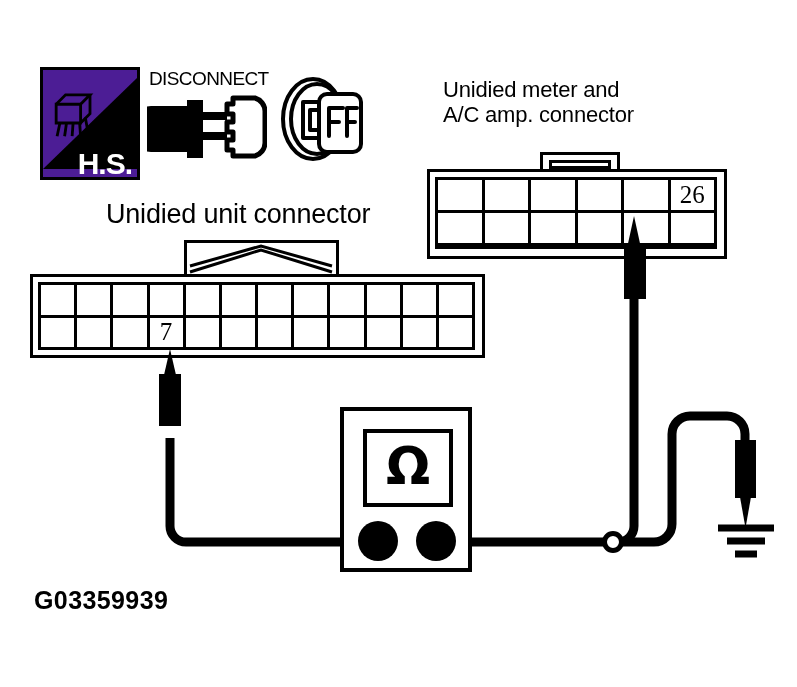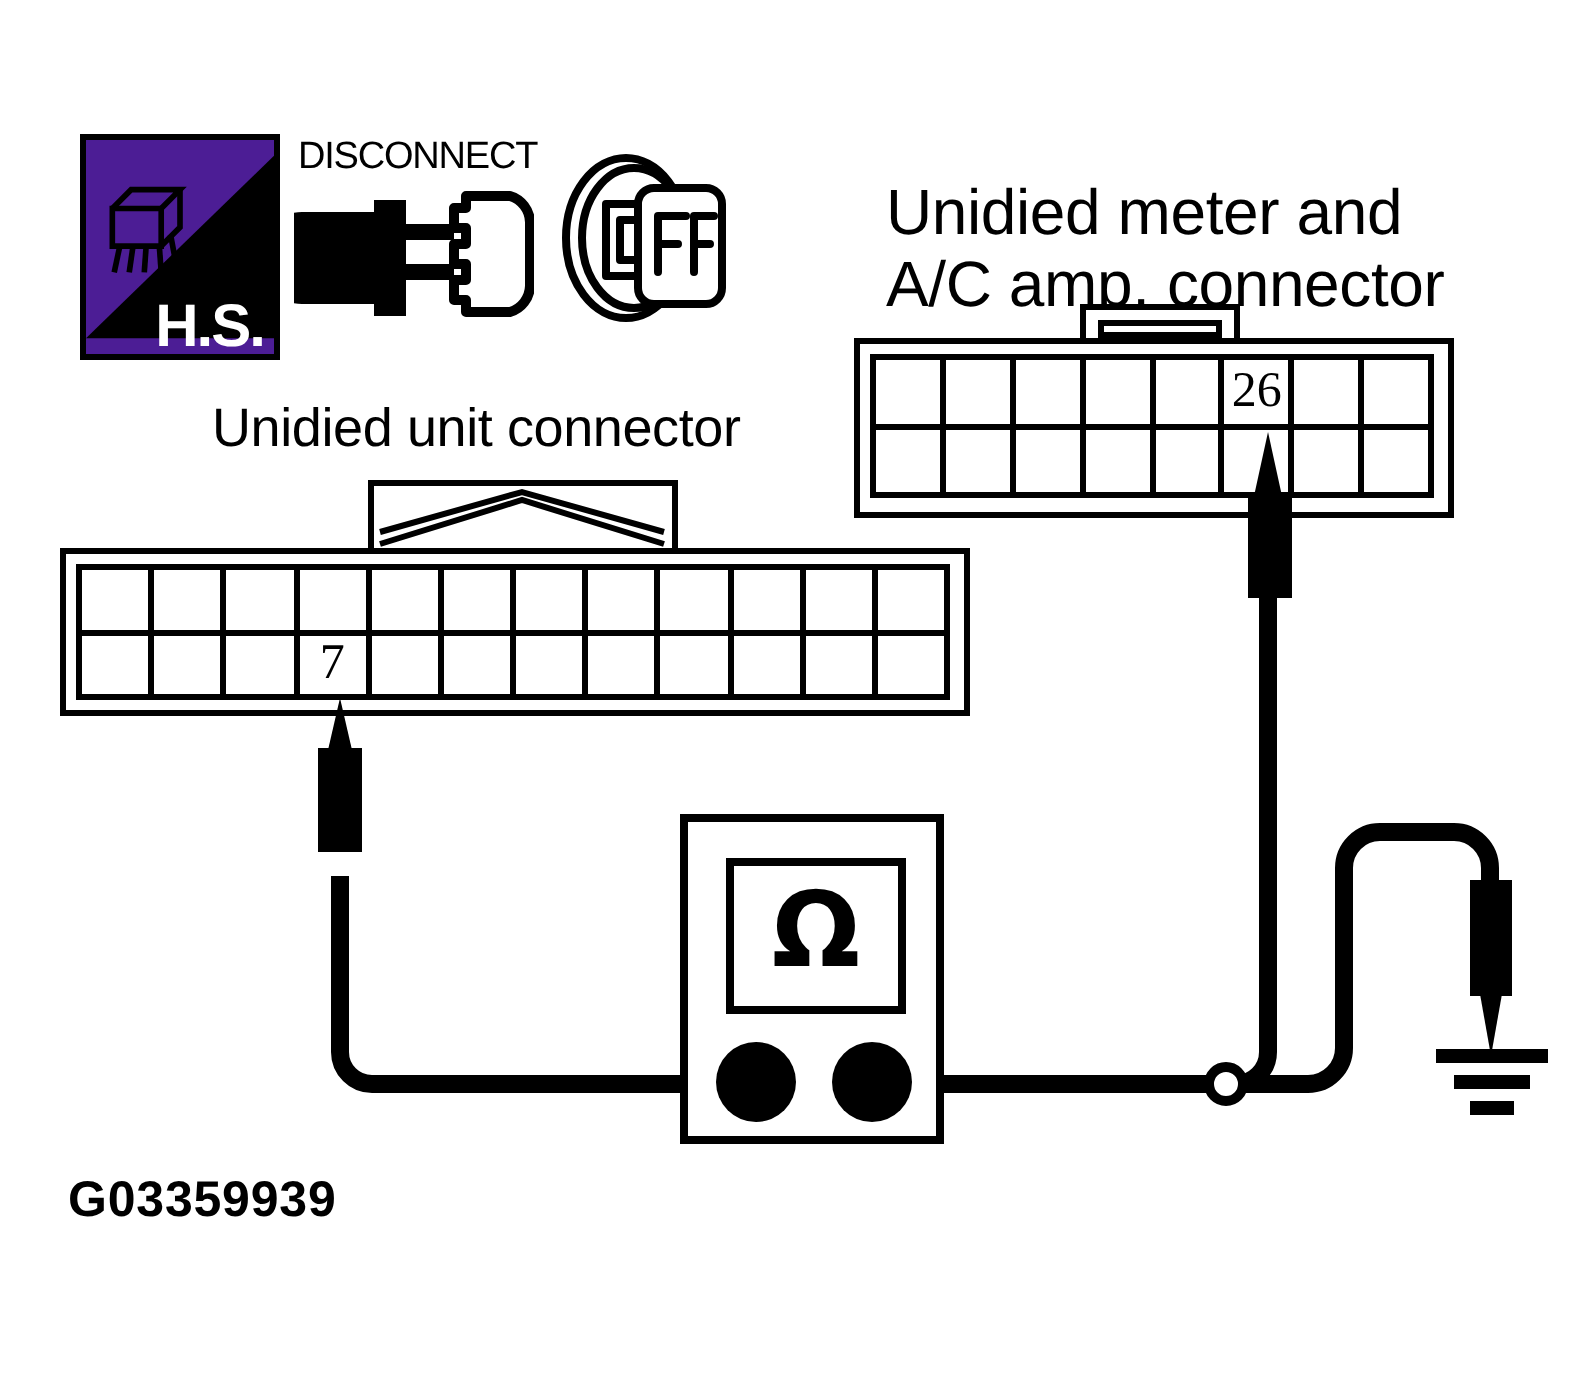--- a/index.html
+++ b/index.html
@@ -4,21 +4,21 @@
 <style>
   html,body{margin:0;padding:0;background:#ffffff;}
   body{width:797px;height:687px;position:relative;overflow:hidden;
        font-family:"Liberation Sans",sans-serif;color:#000;}
 
   .stage{position:absolute;left:0;top:0;width:797px;height:687px;}
 
   
   .label{position:absolute;font-family:"Liberation Sans",sans-serif;
          font-weight:400;color:#000;white-space:pre;line-height:1.12;}
-  #label-unified{left:443px;top:89px;font-size:32px;letter-spacing:-0.2px;}
+  #label-unified{left:443px;top:78px;font-size:22px;letter-spacing:-0.2px;}
   #label-display{left:106px;top:199px;font-size:27px;letter-spacing:-0.2px;}
   #label-code{left:34px;top:586px;font-size:25px;font-weight:700;letter-spacing:0.4px;text-align:right;}
 
   
   #icon-hs{position:absolute;left:40px;top:67px;width:100px;height:113px;
            border:3px solid #000;box-sizing:border-box;background:#4c1d95;overflow:hidden;}
   #icon-hs .diag{position:absolute;left:0;top:0;width:100%;height:100%;}
   #icon-hs .hs-text{position:absolute;right:5px;bottom:-4px;color:#fff;
         font-size:30px;font-weight:700;font-family:"Liberation Sans",sans-serif;
         letter-spacing:-1px;}
@@ -115,21 +115,21 @@
   <div class="label" id="label-code">G03359939</div>
 
   <div class="conn-wrap" id="conn-unified" style="left:427px;top:152px;width:300px;height:107px;">
 
     <div class="tab" style="left:113px;top:0px;width:80px;height:20px;"></div>
     <div class="tab-inner" style="left:122px;top:8px;width:62px;height:9px;"></div>
 
     <div class="conn-outer" style="left:0px;top:17px;width:300px;height:90px;"></div>
 
     <div class="conn-grid" id="grid-unified" style="left:8px;top:25px;width:276px;height:66px;
-         grid-template-columns:repeat(8,1fr);grid-template-rows:repeat(2,1fr);">
+         grid-template-columns:repeat(6,1fr);grid-template-rows:repeat(2,1fr);">
         <div class="cell"></div>
         <div class="cell"></div>
         <div class="cell"></div>
         <div class="cell"></div>
         <div class="cell"></div>
         <div class="cell">
           <span class="pin">26</span>
         </div>
         <div class="cell"></div>
         <div class="cell"></div>

